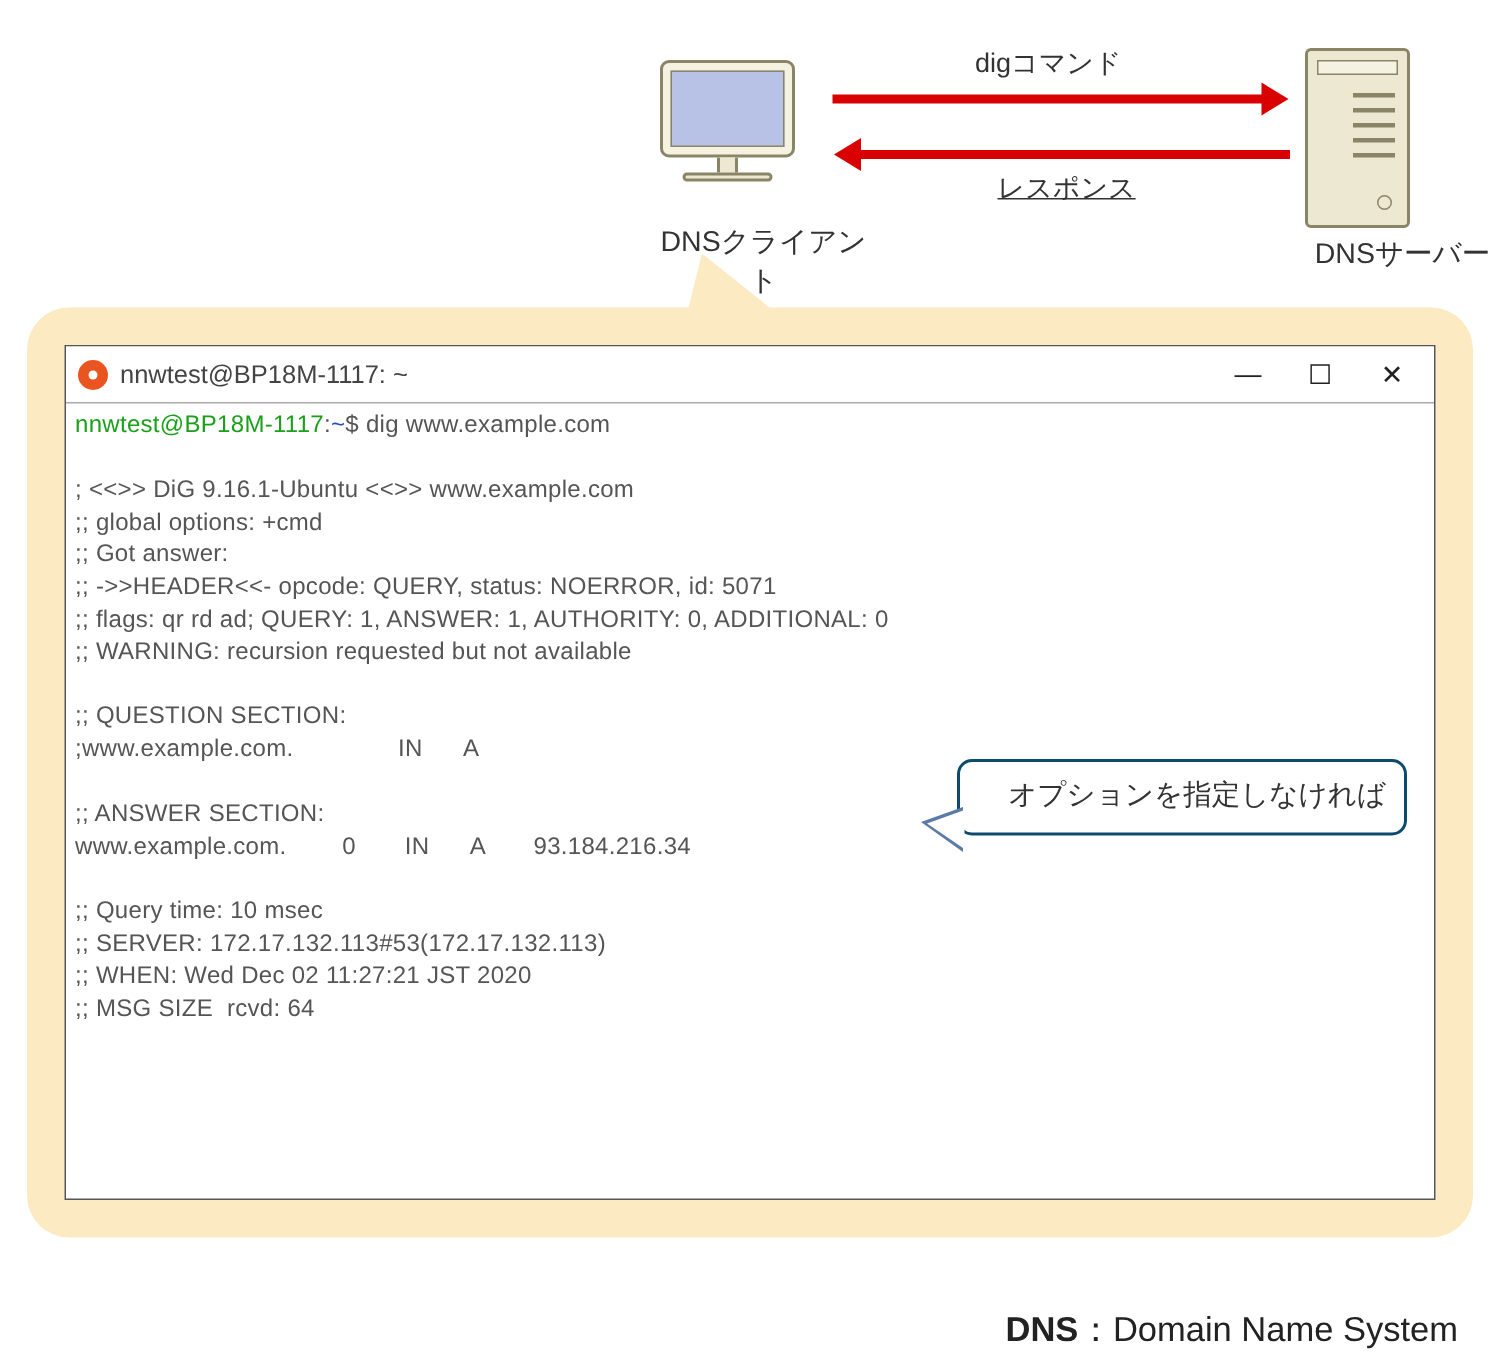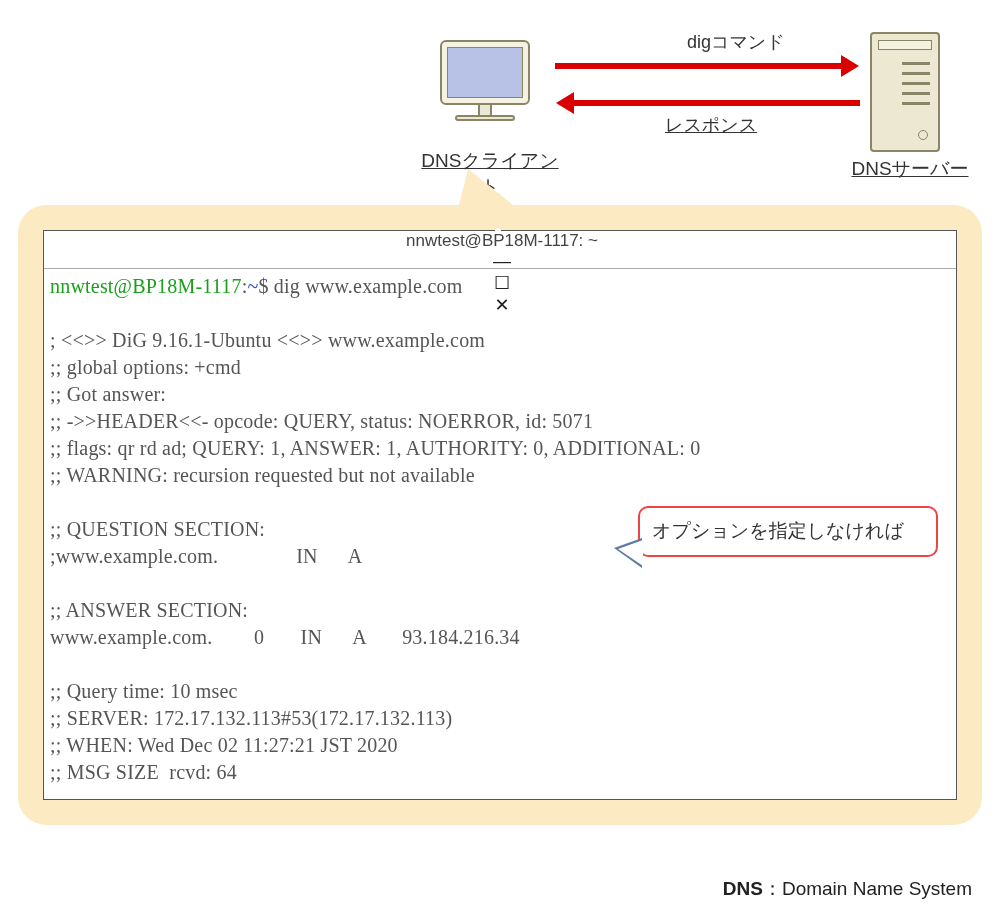--- a/index.html
+++ b/index.html
@@ -131,21 +131,20 @@
     background: #fff;
     border: 1px solid #555;
   }
   .titlebar {
     display: flex;
     align-items: center;
     height: 38px;
     background: #fff;
     border-bottom: 1px solid #aaa;
     padding: 0 4px 0 8px;
-    flex-direction: column;
   }
   .ubuntu-icon {
     width: 20px; height: 20px;
     border-radius: 50%;
     background: #e95420;
     display: flex;
     align-items: center;
     justify-content: center;
     color: #fff;
     font-size: 12px;
@@ -168,43 +167,43 @@
   .win-btn {
     width: 48px; height: 100%;
     display: flex;
     align-items: center;
     justify-content: center;
     font-size: 18px;
     color: #222;
     font-family: Arial, sans-serif;
   }
   .term-body {
-    font-family: Liberation Serif, serif;
-    font-size: 20px;
+    font-family: Liberation Sans, sans-serif;
+    font-size: 16px;
     line-height: 1.35;
     padding: 4px 6px 10px 6px;
     color: #555;
     white-space: pre;
     height: 530px;
     overflow-y: scroll;
     letter-spacing: 0.2px;
   }
   .prompt-user { color: #1aa01a; }
   .prompt-path { color: #2050d0; }
   .annotation {
     position: absolute;
     top: 506px;
     left: 638px;
     width: 300px;
     background: #fff;
-    border: 2px solid #ef4444;
+    border: 2px solid #0c4a6e;
     border-radius: 10px;
     font-size: 19px;
     color: #333;
-    text-align: left;
+    text-align: right;
     padding: 10px 12px;
     line-height: 1.4;
     z-index: 5;
   }
   .annotation::before {
     content: "";
     position: absolute;
     left: -26px; top: 30px;
     width: 0; height: 0;
     border-right: 28px solid #5b7aa8;
@@ -217,21 +216,21 @@
     left: -22px; top: 32px;
     width: 0; height: 0;
     border-right: 25px solid #fff;
     border-top: 9px solid transparent;
     border-bottom: 17px solid transparent;
   }
   .footer-note {
     position: absolute;
     bottom: 8px;
     right: 28px;
-    font-size: 19px;
+    font-size: 23px;
     color: #222;
   }
   .footer-note b { font-weight: bold; }
   ::-webkit-scrollbar { width: 18px; background: #f0f0f0; }
   ::-webkit-scrollbar-thumb { background: #c5c5c5; }
 </style>
 </head>
 <body>
 
 <div class="diagram">
@@ -245,27 +244,27 @@
   <div class="server">
     <div class="slot s1"></div>
       <div class="slot s2"></div>
       <div class="slot s3"></div>
     <div class="slot s4"></div>
       <div class="slot s5"></div>
     <div class="server-dot"></div>
   </div>
 
   <div class="arrow right" style="top:43px; left:555px; width:290px;"></div>
-  <div class="arrow-label" style="top:10px; left:650px;margin-left:37px;">digコマンド</div>
+  <div class="arrow-label" style="top:10px; left:650px;">digコマンド</div>
 
   <div class="arrow left" style="top:80px; left:570px; width:290px;"></div>
   <div class="arrow-label" style="top:93px; left:665px;text-decoration:underline;">レスポンス</div>
 
-  <div class="dlabel" style="top:128px; left:420px; width:140px;text-decoration:underline;">DNSクライアント</div>
-  <div class="dlabel" style="top:136px; left:850px; width:120px;text-decoration:underline;">DNSサーバー</div>
+  <div class="dlabel" style="top:128px; left:439px; width:140px;">DNSクライアント</div>
+  <div class="dlabel" style="top:136px; left:875px; width:120px;">DNSサーバー</div>
 </div>
 
 <div class="panel-wrap">
   <div class="panel-tail"></div>
   <div class="terminal">
     <div class="titlebar">
       <div class="ubuntu-icon"></div>
       <div class="title-text">nnwtest@BP18M-1117: ~</div>
       <div class="win-btn">—</div>
       <div class="win-btn">☐</div>

